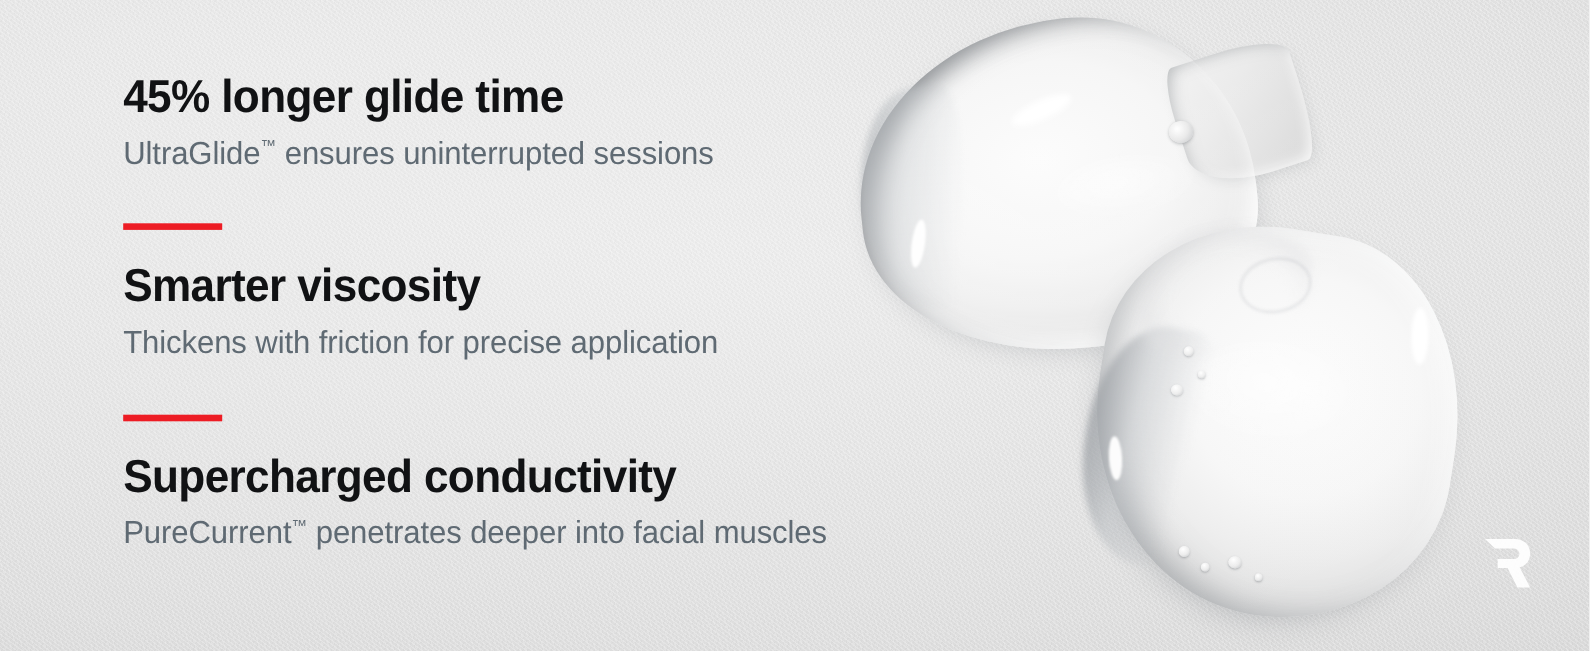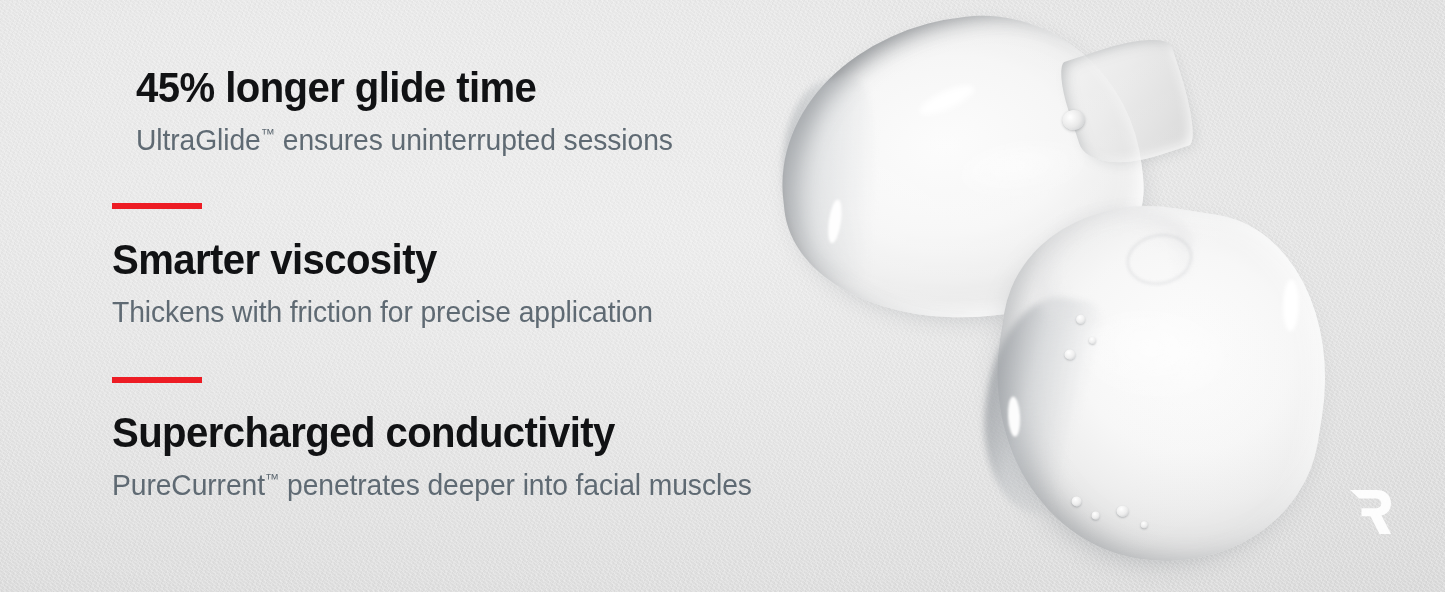--- a/index.html
+++ b/index.html
@@ -45,21 +45,21 @@
 
   
   .copy {
     position: absolute;
     left: 112px;
     top: 0;
     width: 820px;
     height: 100%;
   }
   .feature { position: absolute; left: 0; }
-  .feature.f1 { top: 66px; margin-left: 24px; }
+  .feature.f1 { top: 66px; }
   .feature.f2 { top: 238px; }
   .feature.f3 { top: 411px; }
 
   .headline {
     margin: 0;
     font-family: "Liberation Sans", sans-serif;
     font-weight: 700;
     font-size: 42px;
     line-height: 1.04;
     letter-spacing: -0.6px;

